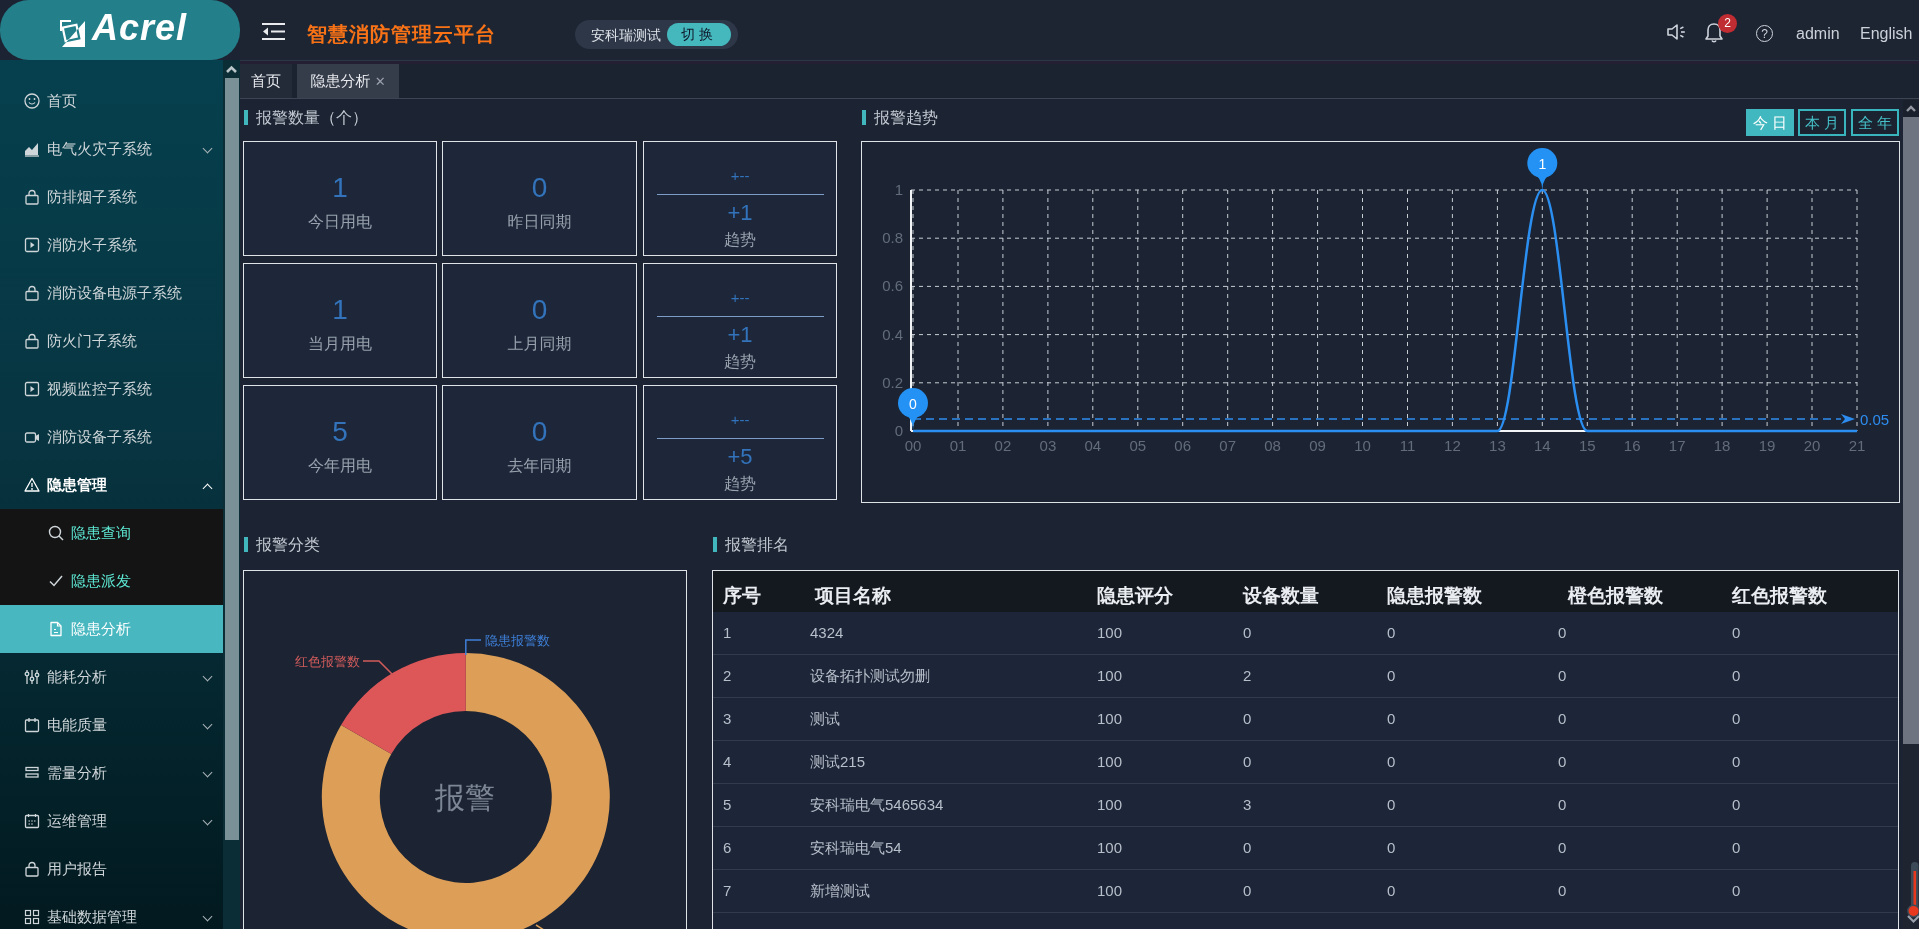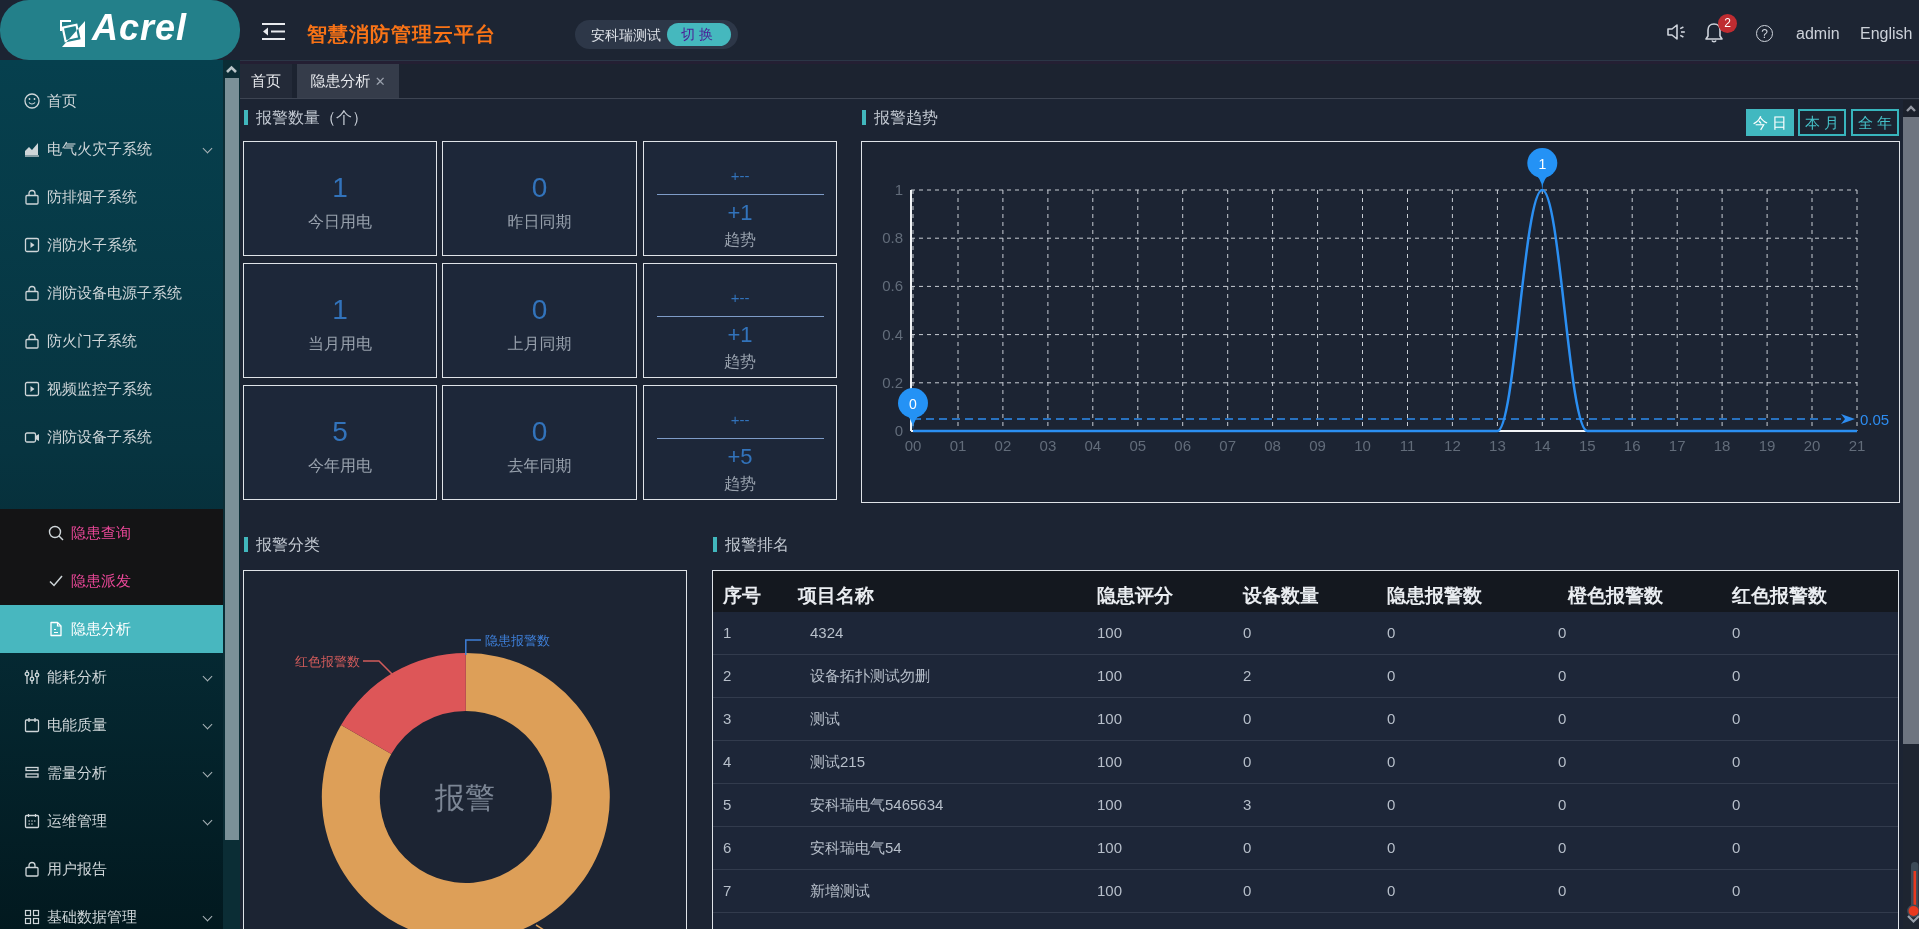--- a/index.html
+++ b/index.html
@@ -13,21 +13,21 @@
   #tabbar { left:240px; top:64px; width:1679px; height:35px; background:#1c2330; border-bottom:1px solid #3d4452; }
   .tab { position:absolute; top:0; height:34px; line-height:34px; color:#e8eaee; font-size:15px; text-align:center; }
   
   #side { left:0; top:60px; width:240px; height:869px; background:linear-gradient(180deg,#06404e,#073440 45%,#02191f); }
   .mi { position:absolute; left:0; width:227px; height:48px; color:#cfd6d9; font-size:15px; }
   .mi .ico { position:absolute; left:24px; top:16px; width:16px; height:16px; }
   .mi .txt { position:absolute; left:47px; top:0; line-height:48px; }
   .mi .chev { position:absolute; right:16px; top:20px; width:7px; height:7px; border-right:1.5px solid #aab4b8; border-bottom:1.5px solid #aab4b8; transform:rotate(45deg); }
   .mi .chevup { position:absolute; right:16px; top:24px; width:7px; height:7px; border-right:1.5px solid #fff; border-bottom:1.5px solid #fff; transform:rotate(-135deg); }
   #submenu { left:0; top:509px; width:223px; height:144px; background:#141415; }
-  .smi { position:absolute; left:0; width:227px; height:48px; color:#ec4899; font-size:15px; }
+  .smi { position:absolute; left:0; width:227px; height:48px; color:#5eead4; font-size:15px; }
   .smi .ico { position:absolute; left:48px; top:16px; width:16px; height:16px; }
   .smi .txt { position:absolute; left:71px; top:0; line-height:48px; }
   #selitem { left:0; top:605px; width:223px; height:48px; background:#48b7bf; color:#fff; font-size:15px; }
   
   #sscroll { left:223px; top:60px; width:17px; height:869px; background:#0b2d35; }
   #sthumb { left:225px; top:78px; width:14px; height:762px; background:#7b9198; }
   
   #rtrack { left:1903px; top:99px; width:16px; height:830px; background:#1e2531; }
   #rbtn { left:1903px; top:100px; width:16px; height:17px; background:#1b212c; }
   #rthumb { left:1903px; top:117px; width:16px; height:627px; background:#6e7580; }
@@ -70,21 +70,21 @@
   <svg class="abs" style="left:262px;top:22px" width="23" height="20" viewBox="0 0 23 20">
     <g stroke="#e8eaee" stroke-width="2" fill="none">
       <path d="M0 2 H23 M9 9.5 H23 M0 17 H23"></path>
       <path d="M6 5.5 L1 9.5 L6 13.5" fill="#e8eaee" stroke="none"></path>
     </g>
   </svg>
   <div class="abs" style="left:307px;top:21px;color:#f97316;font-size:20px;font-weight:bold;letter-spacing:1px">智慧消防管理云平台</div>
 
   <div class="abs" style="left:575px;top:20px;width:163px;height:29px;background:#2d3748;border-radius:15px"></div>
   <div class="abs" style="left:591px;top:27px;color:#dfe3e9;font-size:14px">安科瑞测试</div>
-  <div class="abs" style="left:667px;top:23px;width:64px;height:23px;background:#45b8be;border-radius:12px;color:#4c1d95;font-size:14px;text-align:center;line-height:23px;letter-spacing:4px">切换</div>
+  <div class="abs" style="left:667px;top:23px;width:64px;height:23px;background:#45b8be;border-radius:12px;color:#0f172a;font-size:14px;text-align:center;line-height:23px;letter-spacing:4px">切换</div>
 
   <svg class="abs" style="left:1667px;top:24px" width="20" height="16" viewBox="0 0 20 16">
     <path d="M1 5 H5 L10 1 V15 L5 11 H1 Z" fill="none" stroke="#cfd4dc" stroke-width="1.6" stroke-linejoin="round"></path>
     <g stroke="#cfd4dc" stroke-width="1.6" fill="none">
       <path d="M13.2 4.6 L16.4 3"></path>
       <path d="M14 8 L17.8 8"></path>
       <path d="M13.2 11.4 L16.4 13"></path>
     </g>
   </svg>
   <svg class="abs" style="left:1704px;top:23px" width="20" height="20" viewBox="0 0 20 20">
@@ -152,20 +152,29 @@
         <path d="M6.5 5 L10.5 8 L6.5 11 Z" fill="#cfd6d9"></path>
       </svg>
     <span class="txt">视频监控子系统</span>
   </div>
   <div class="mi" style="top:413px">
     <svg class="ico" viewBox="0 0 16 16">
         <rect x="1.5" y="4" width="10" height="9" rx="1.5" fill="none" stroke="#cfd6d9" stroke-width="1.3"></rect>
         <path d="M11.5 7 L15 5 V12 L11.5 10 Z" fill="#cfd6d9"></path>
       </svg>
     <span class="txt">消防设备子系统</span>
+  </div>
+  <div class="mi" style="top:461px;color:#fff;font-weight:bold">
+    <svg class="ico" viewBox="0 0 16 16">
+        <path d="M8 1.5 L15 14 H1 Z" fill="none" stroke="#fff" stroke-width="1.3" stroke-linejoin="round"></path>
+        <path d="M8 6 V10" stroke="#fff" stroke-width="1.3"></path>
+        <circle cx="8" cy="12" r="0.9" fill="#fff"></circle>
+      </svg>
+    <span class="txt">隐患管理</span>
+      <span class="chevup"></span>
   </div>
   <div class="smi" style="top:509px">
     <svg class="ico" viewBox="0 0 16 16">
         <circle cx="7" cy="7" r="5.5" fill="none" stroke="#cfd6d9" stroke-width="1.4"></circle>
         <path d="M11 11 L15 15" stroke="#cfd6d9" stroke-width="1.4"></path>
       </svg>
     <span class="txt">隐患查询</span>
   </div>
   <div class="smi" style="top:557px">
     <svg class="ico" viewBox="0 0 16 16">
@@ -365,21 +374,21 @@
     <polyline points="222.8,85 222.8,70 238,70" fill="none" stroke="#3e7fd8" stroke-width="1.5"></polyline>
     <text x="242" y="75" fill="#3e7fd8" font-size="13">隐患报警数</text>
     <polyline points="150,105 136,91 120,91" fill="none" stroke="#d15b5b" stroke-width="1.5"></polyline>
     <text x="117" y="96" fill="#d15b5b" font-size="13" text-anchor="end">红色报警数</text>
   </svg>
 
   <div class="box" style="left:712px;top:570px;width:1187px;height:361px;background:#1d2638"></div>
   <div class="abs" style="left:713px;top:571px;width:1185px;height:41px;background:#14181f"></div>
   <div class="abs" id="thead" style="left:713px;top:571px;width:1185px;height:41px;color:#eaedf1;font-size:19px;font-weight:bold">
     <span class="abs" style="left:10px;top:12px">序号</span>
-    <span class="abs" style="left:85px;top:12px">项目名称</span>
+    <span class="abs" style="left:102px;top:12px">项目名称</span>
     <span class="abs" style="left:384px;top:12px">隐患评分</span>
     <span class="abs" style="left:530px;top:12px">设备数量</span>
     <span class="abs" style="left:674px;top:12px">隐患报警数</span>
     <span class="abs" style="left:855px;top:12px">橙色报警数</span>
     <span class="abs" style="left:1019px;top:12px">红色报警数</span>
   </div>
   <div class="abs" id="tbody" style="left:713px;top:612px;width:1185px;height:317px;color:#b7bfca;font-size:15px;overflow:hidden">
       <div class="abs" style="left:0;top:0px;width:1185px;height:43px;border-bottom:1px solid #323b4d">
         <span class="abs" style="left:10px;top:12px">1</span>
         <span class="abs" style="left:97px;top:12px">4324</span>

